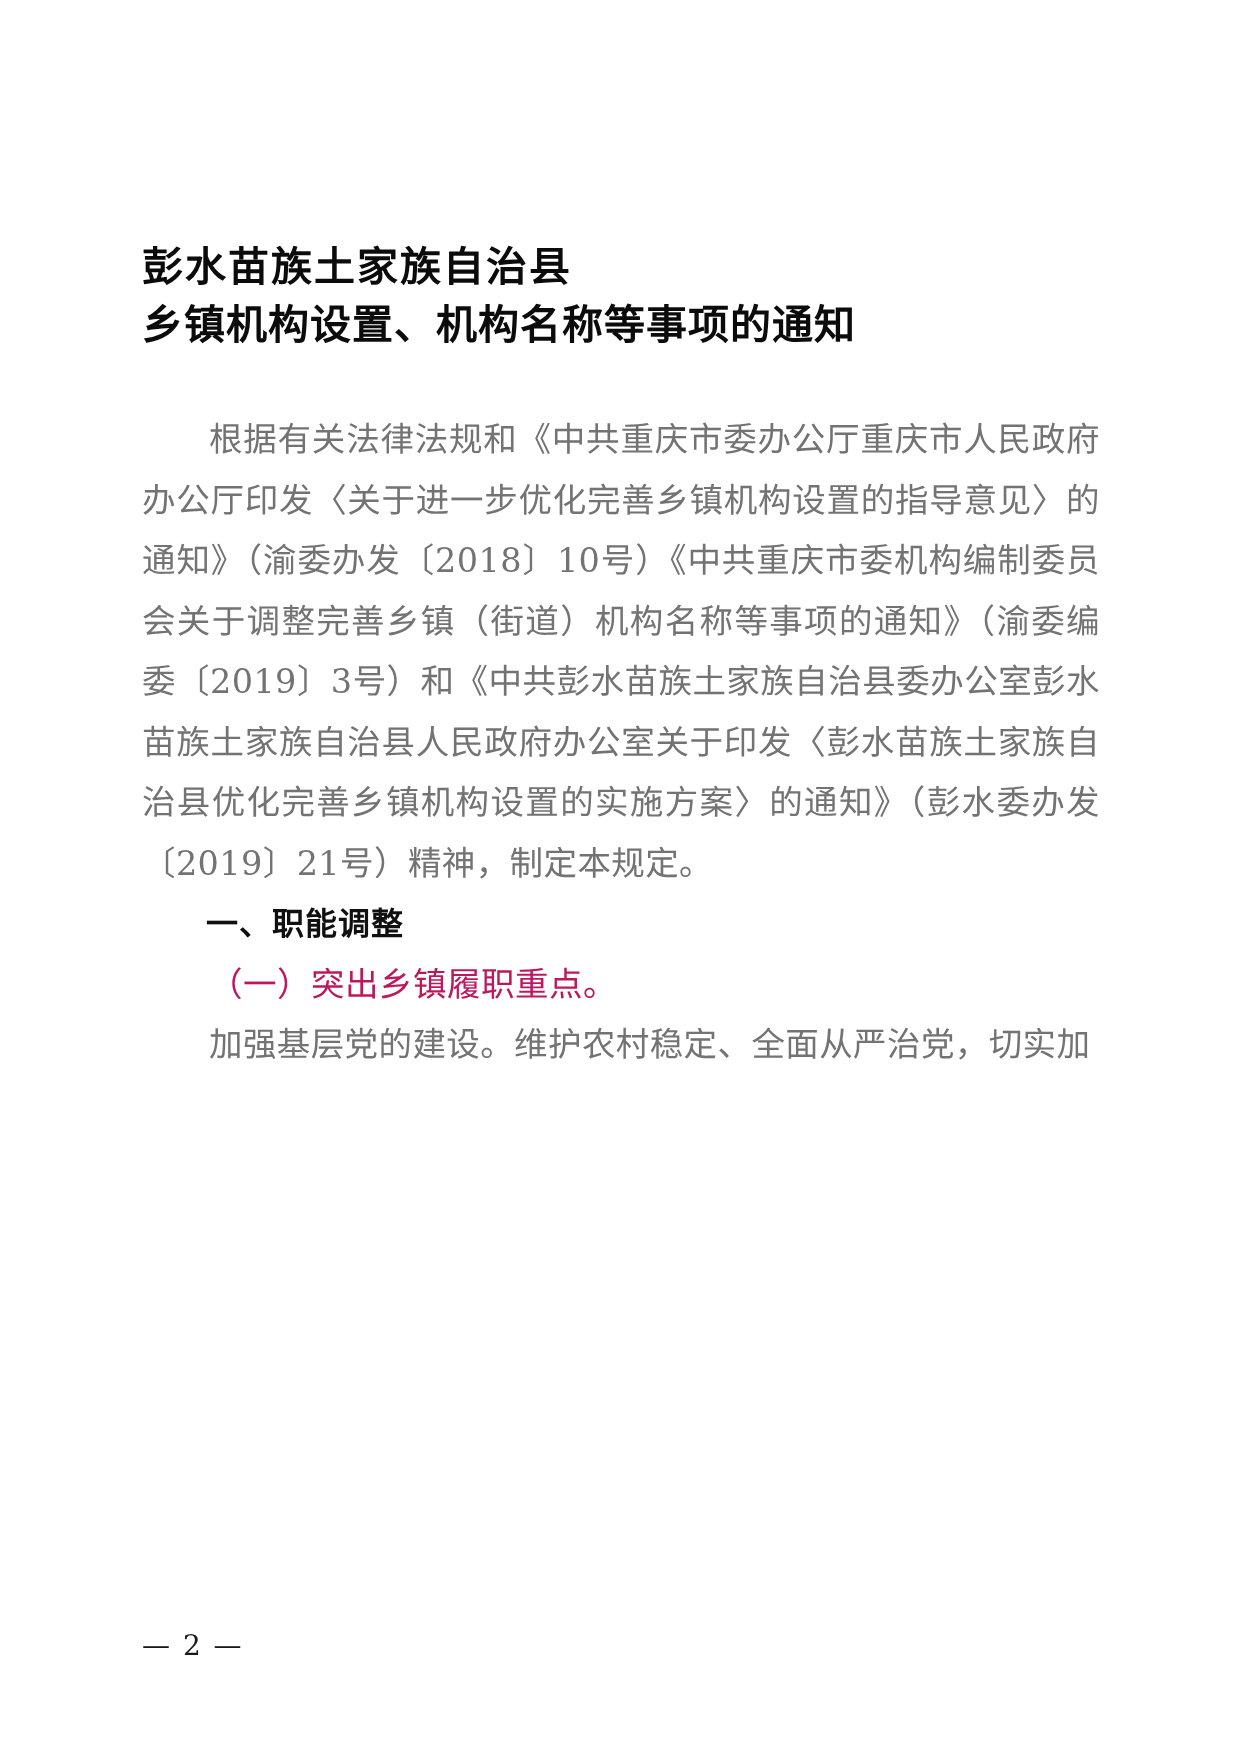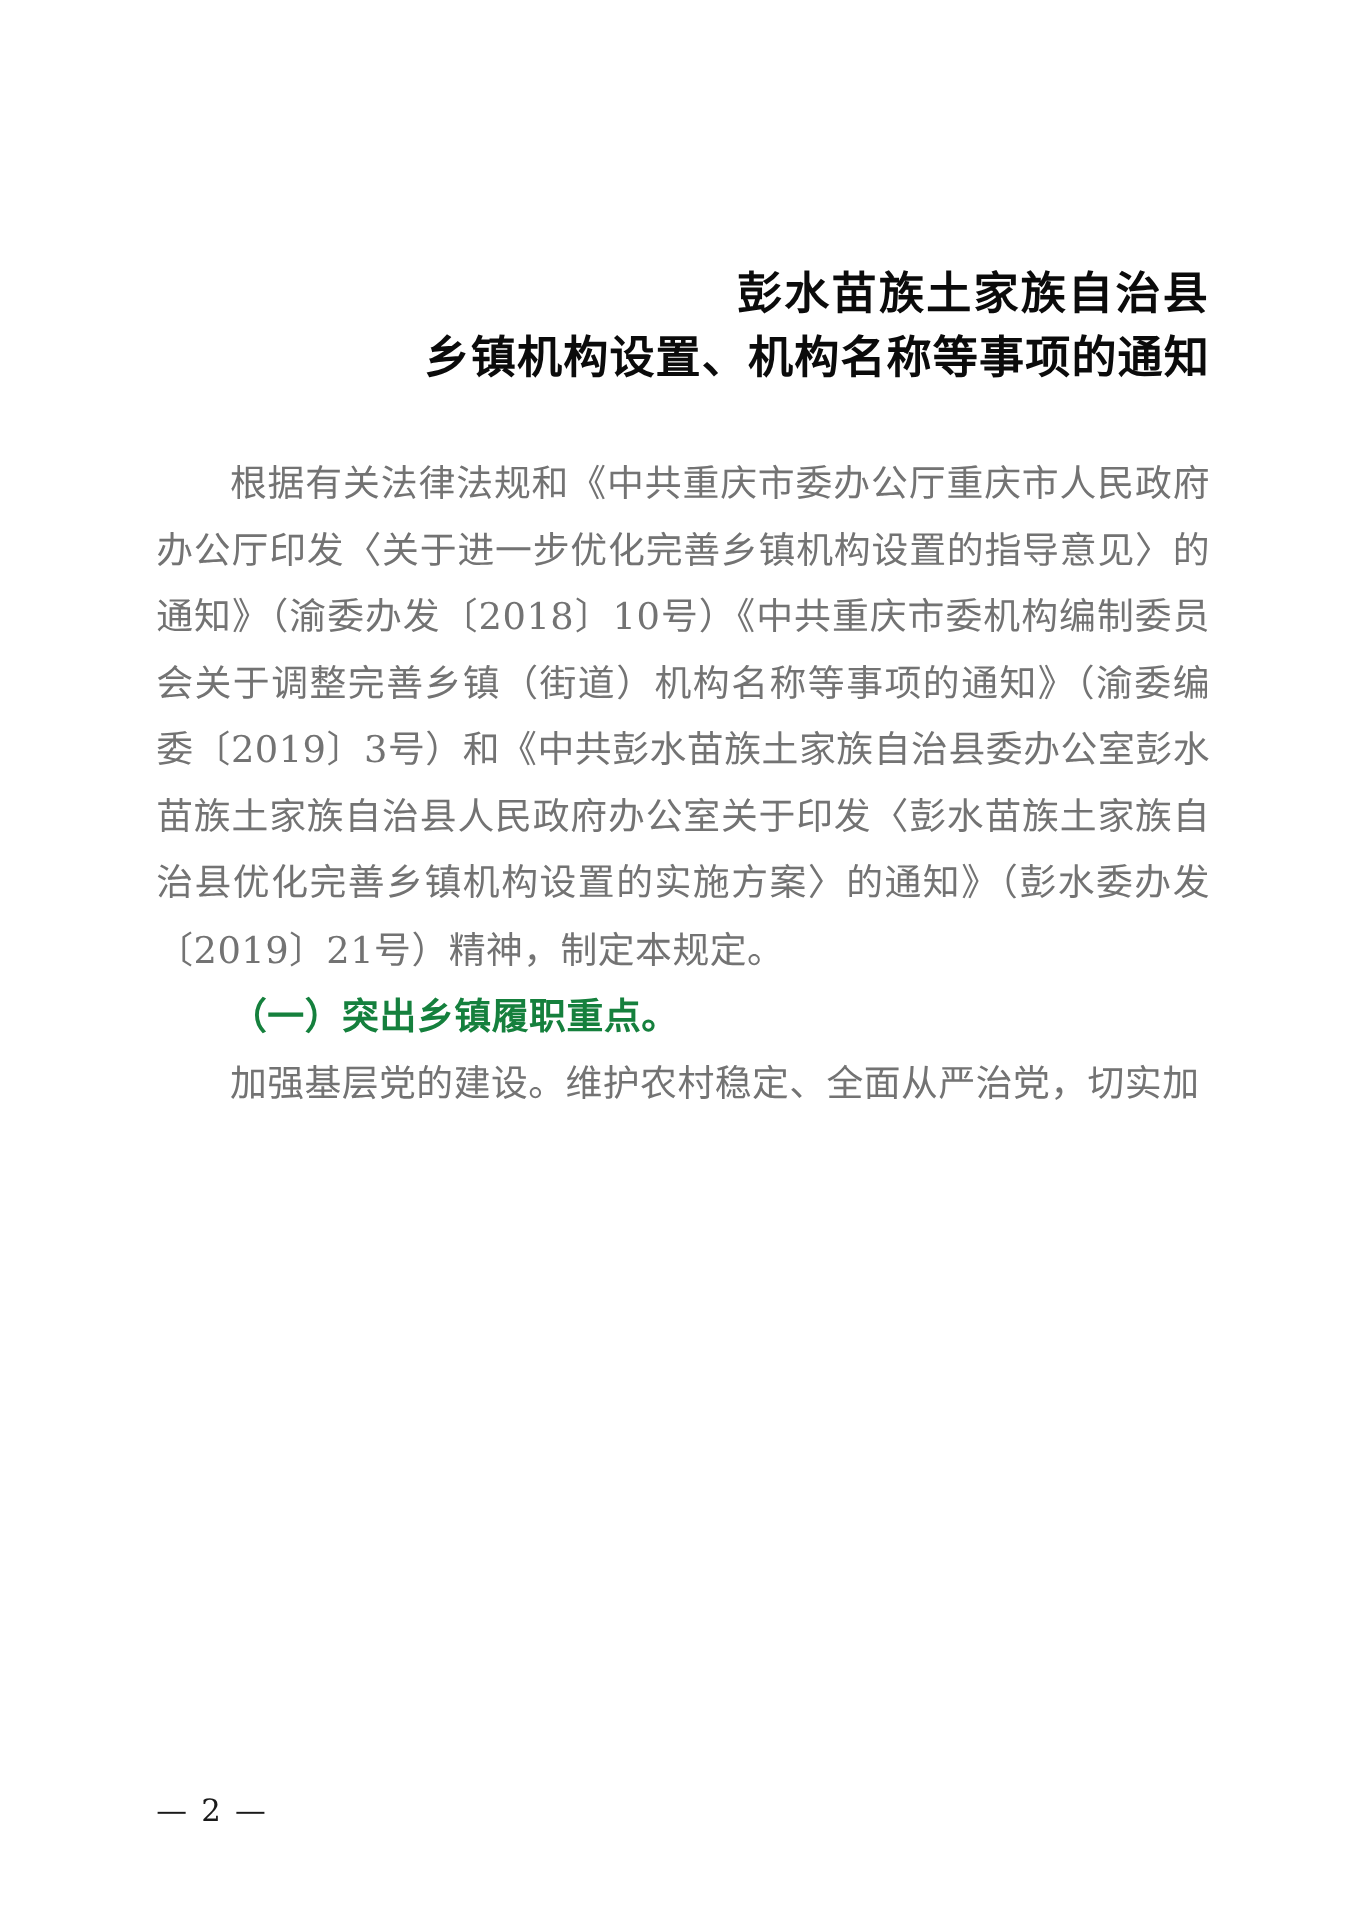--- a/index.html
+++ b/index.html
@@ -24,21 +24,21 @@
   .content {
     position: absolute;
     left: 142px;
     top: 0;
     width: 958px;
   }
 
   
   .doc-title {
     margin-top: 238px;
-    text-align: right;
+    text-align: left;
     font-family: "DejaVu Serif", "Liberation Serif", serif;
     font-weight: bold;
     font-size: 41px;
     line-height: 58px;
     letter-spacing: 2px;
     color: #0b0b0b;
     -webkit-font-smoothing: antialiased;
   }
   .doc-title .title-line {
     display: block;
@@ -77,25 +77,25 @@
     font-weight: bold;
     font-size: 32px;
     line-height: 60.5px;
     letter-spacing: 1px;
     color: #101010;
     text-indent: 2em;
   }
   p.heading-2 {
     margin: 0;
     font-family: "DejaVu Serif", "Liberation Serif", serif;
-    font-weight: bold;
+    font-weight: normal;
     font-size: 33.5px;
     line-height: 60.5px;
     letter-spacing: 0.5px;
-    color: #15803d;
+    color: #be185d;
     text-indent: 2em;
   }
 
   
   .page-footer {
     position: absolute;
     left: 142px;
     bottom: 92px;
     width: 958px;
     font-family: "DejaVu Serif", "Liberation Serif", serif;
@@ -114,20 +114,21 @@
 
     <div class="doc-title">
       <span class="title-line title-line-1">彭水苗族土家族自治县</span>
       <span class="title-line title-line-2">乡镇机构设置、机构名称等事项的通知</span>
     </div>
 
     <div class="body-block">
 
       <p class="para">根据有关法律法规和《中共重庆市委办公厅重庆市人民政府办公厅印发〈关于进一步优化完善乡镇机构设置的指导意见〉的通知》（渝委办发〔2018〕10号）《中共重庆市委机构编制委员会关于调整完善乡镇（街道）机构名称等事项的通知》（渝委编委〔2019〕3号）和《中共彭水苗族土家族自治县委办公室彭水苗族土家族自治县人民政府办公室关于印发〈彭水苗族土家族自治县优化完善乡镇机构设置的实施方案〉的通知》（彭水委办发〔2019〕21号）精神，制定本规定。</p>
 
+      <p class="heading-1">一、职能调整</p>
 
       <p class="heading-2">（一）突出乡镇履职重点。</p>
 
 
       <p class="para">加强基层党的建设。维护农村稳定、全面从严治党，切实加</p>
 
     </div>
 
   </div>
 

